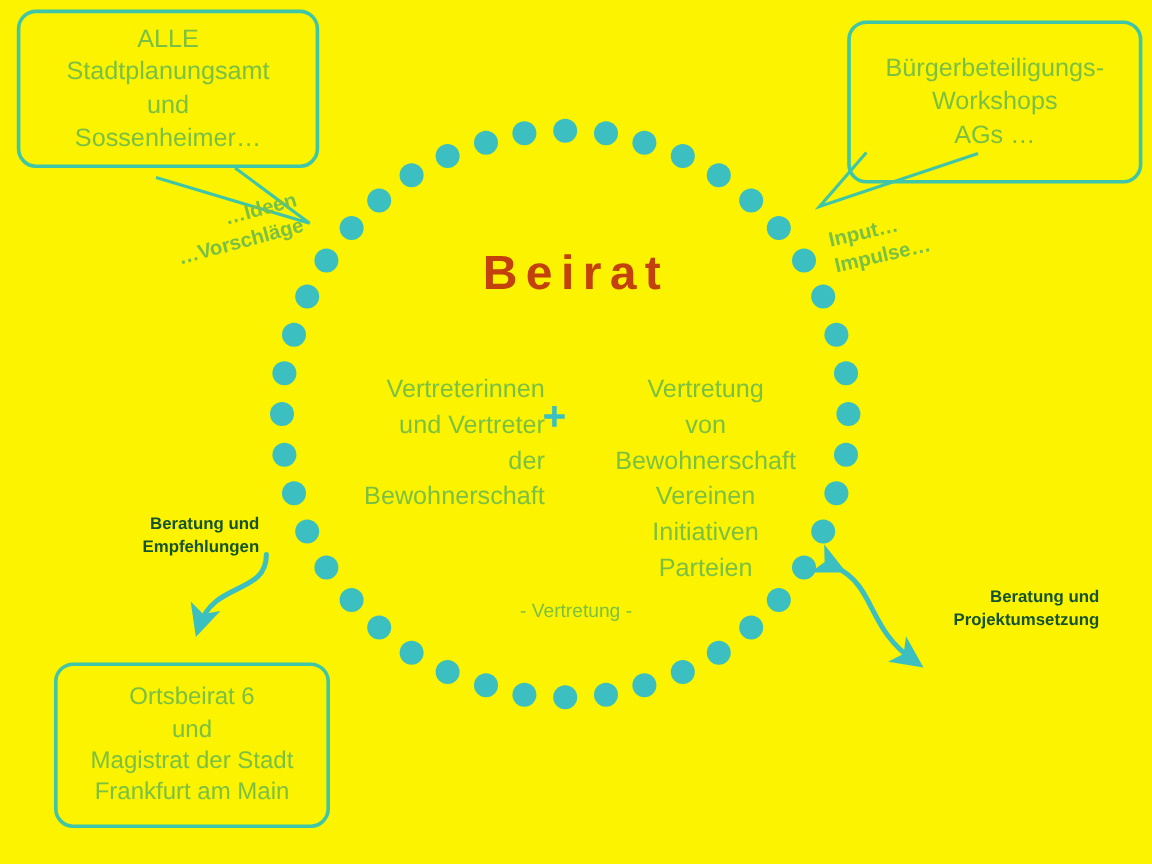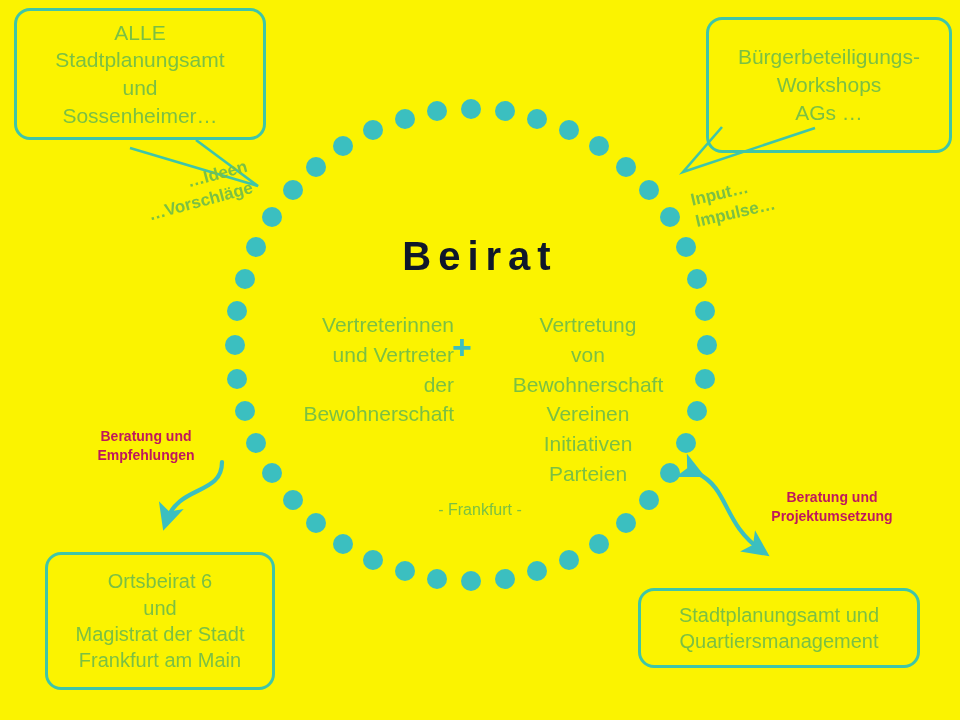--- a/index.html
+++ b/index.html
@@ -63,22 +63,21 @@
   }
 
   
   #beirat-title {
     position: absolute;
     left: 0; top: 206px; width: 960px;
     text-align: center;
     font-size: 40px;
     font-weight: bold;
     letter-spacing: 7px;
-    color: #0f172a;
-    margin-top: 28px;
+    color: #c2410c;
   }
   #col-left {
     position: absolute;
     left: 258px; top: 310px; width: 196px;
     text-align: center;
     font-size: 21px;
     line-height: 1.42;
     color: #7BC043;
   }
   #col-right {
@@ -121,25 +120,25 @@
     width: 130px;
   }
   #label-input {
     left: 692px; top: 176px;
     transform: rotate(-13deg);
     text-align: left;
     width: 120px;
   }
   .arrow-label {
     position: absolute;
-    color: #be185d;
+    color: #14532d;
     font-size: 14px;
     font-weight: bold;
     line-height: 1.35;
-    text-align: center;
+    text-align: right;
     white-space: pre-line;
   }
   #label-beratung-empfehlungen { left: 76px; top: 427px; width: 140px; }
   #label-beratung-projekt { left: 748px; top: 488px; width: 168px; }
 
   
   #vector {
     position: absolute;
     left: 0; top: 0;
     width: 960px; height: 720px;
@@ -226,21 +225,21 @@
 
   <div id="plus-sign">+</div>
 
   <div id="col-right" style="white-space: pre-line;">Vertretung
 von
 Bewohnerschaft
 Vereinen
 Initiativen
 Parteien</div>
 
-  <div id="stimmrecht">- Frankfurt -</div>
+  <div id="stimmrecht">- Vertretung -</div>
 
   <div class="bubble" id="bubble-alle">
     <span class="btext" style="white-space: pre-line;">ALLE
 Stadtplanungsamt
 und
 Sossenheimer…</span>
   </div>
 
   <div class="bubble" id="bubble-workshops">
     <span class="btext" style="white-space: pre-line;">Bürgerbeteiligungs-
@@ -248,24 +247,20 @@
 AGs …</span>
   </div>
 
   <div class="bubble" id="box-ortsbeirat">
     <span class="btext" style="white-space: pre-line;">Ortsbeirat 6
 und
 Magistrat der Stadt
 Frankfurt am Main</span>
   </div>
 
-  <div class="bubble" id="box-stadtplanung">
-    <span class="btext" style="white-space: pre-line;">Stadtplanungsamt und
-Quartiersmanagement</span>
-  </div>
 
   <div class="tail-label" id="label-ideen">…Ideen
 …Vorschläge</div>
 
   <div class="tail-label" id="label-input">Input…
 Impulse…</div>
 
   <div class="arrow-label" id="label-beratung-empfehlungen">Beratung und
 Empfehlungen</div>
 

